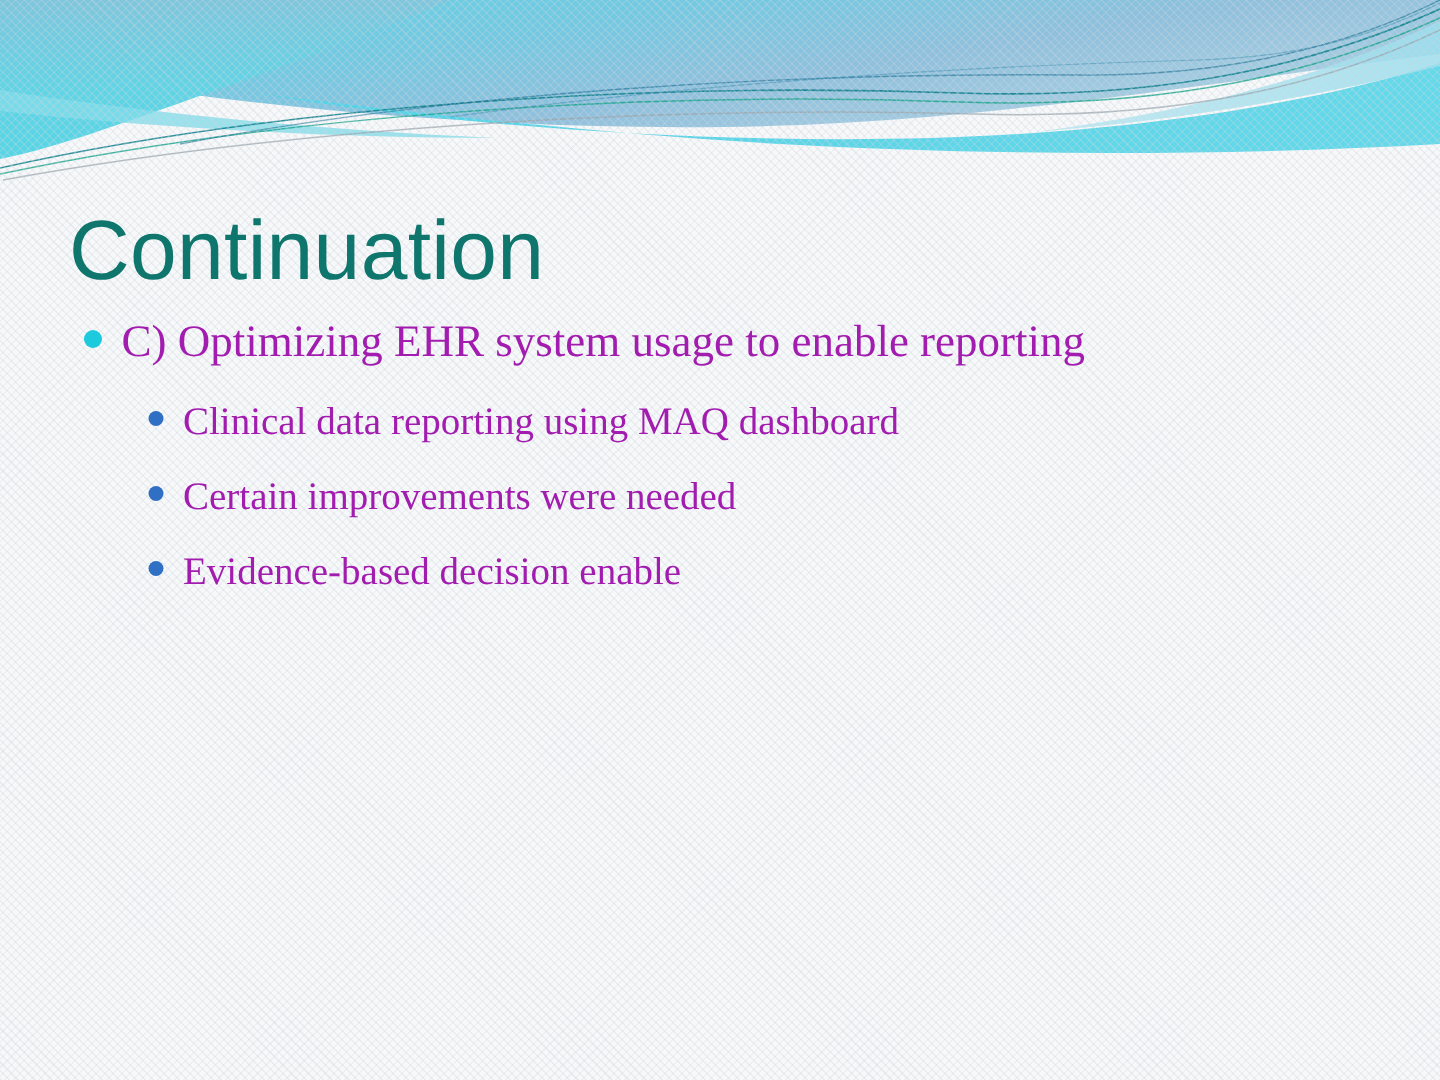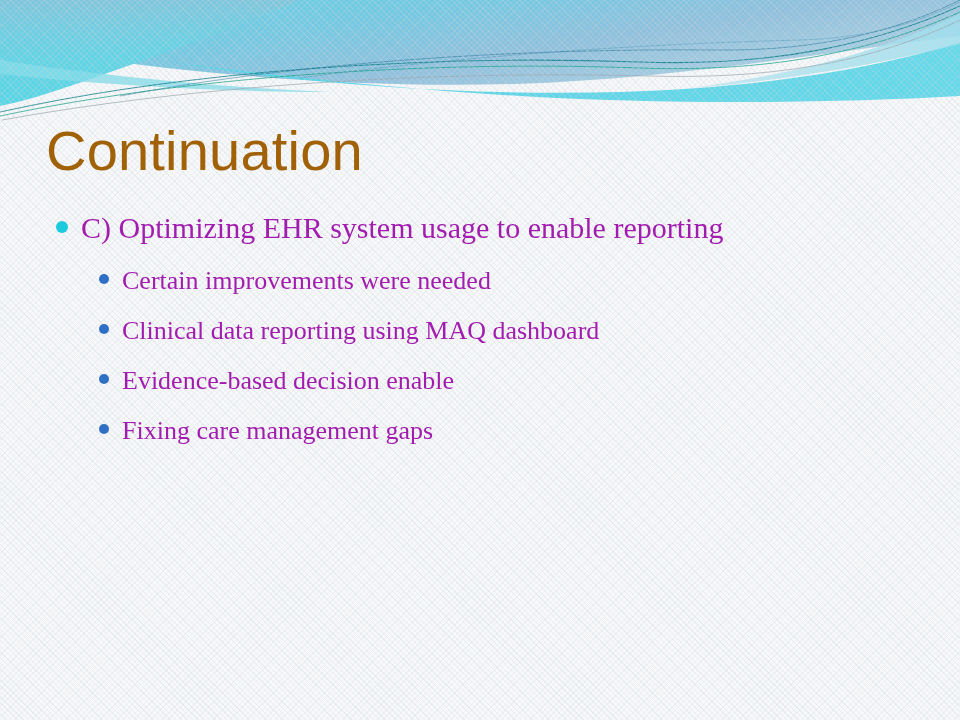--- a/index.html
+++ b/index.html
@@ -47,26 +47,26 @@
 
   #content-layer {
     position: absolute;
     inset: 0;
     z-index: 4;
   }
 
   #slide-title {
     position: absolute;
     left: 46px;
-    top: 118px;
+    top: 134px;
     font-family: "Liberation Sans", "DejaVu Sans", sans-serif;
     font-size: 56px;
     font-weight: 400;
     letter-spacing: 0.2px;
-    color: #a16207;
+    color: #0f766e;
     white-space: nowrap;
   }
 
   #body-list {
     position: absolute;
     left: 0;
     top: 206px;
     width: 960px;
   }
 
@@ -188,33 +188,29 @@
 
     <div id="body-list">
 
       <div class="bullet-row level-1">
         <span class="bullet-marker"></span>
         <span class="bullet-text">C) Optimizing EHR system usage to enable reporting</span>
       </div>
 
       <div class="bullet-row level-2">
         <span class="bullet-marker"></span>
+        <span class="bullet-text">Clinical data reporting using MAQ dashboard</span>
+      </div>
+
+      <div class="bullet-row level-2">
+        <span class="bullet-marker"></span>
         <span class="bullet-text">Certain improvements were needed</span>
       </div>
 
       <div class="bullet-row level-2">
         <span class="bullet-marker"></span>
-        <span class="bullet-text">Clinical data reporting using MAQ dashboard</span>
-      </div>
-
-      <div class="bullet-row level-2">
-        <span class="bullet-marker"></span>
         <span class="bullet-text">Evidence-based decision enable</span>
       </div>
 
-      <div class="bullet-row level-2">
-        <span class="bullet-marker"></span>
-        <span class="bullet-text">Fixing care management gaps</span>
-      </div>
 
     </div>
   </div>
 </div>
 
 </body></html>

